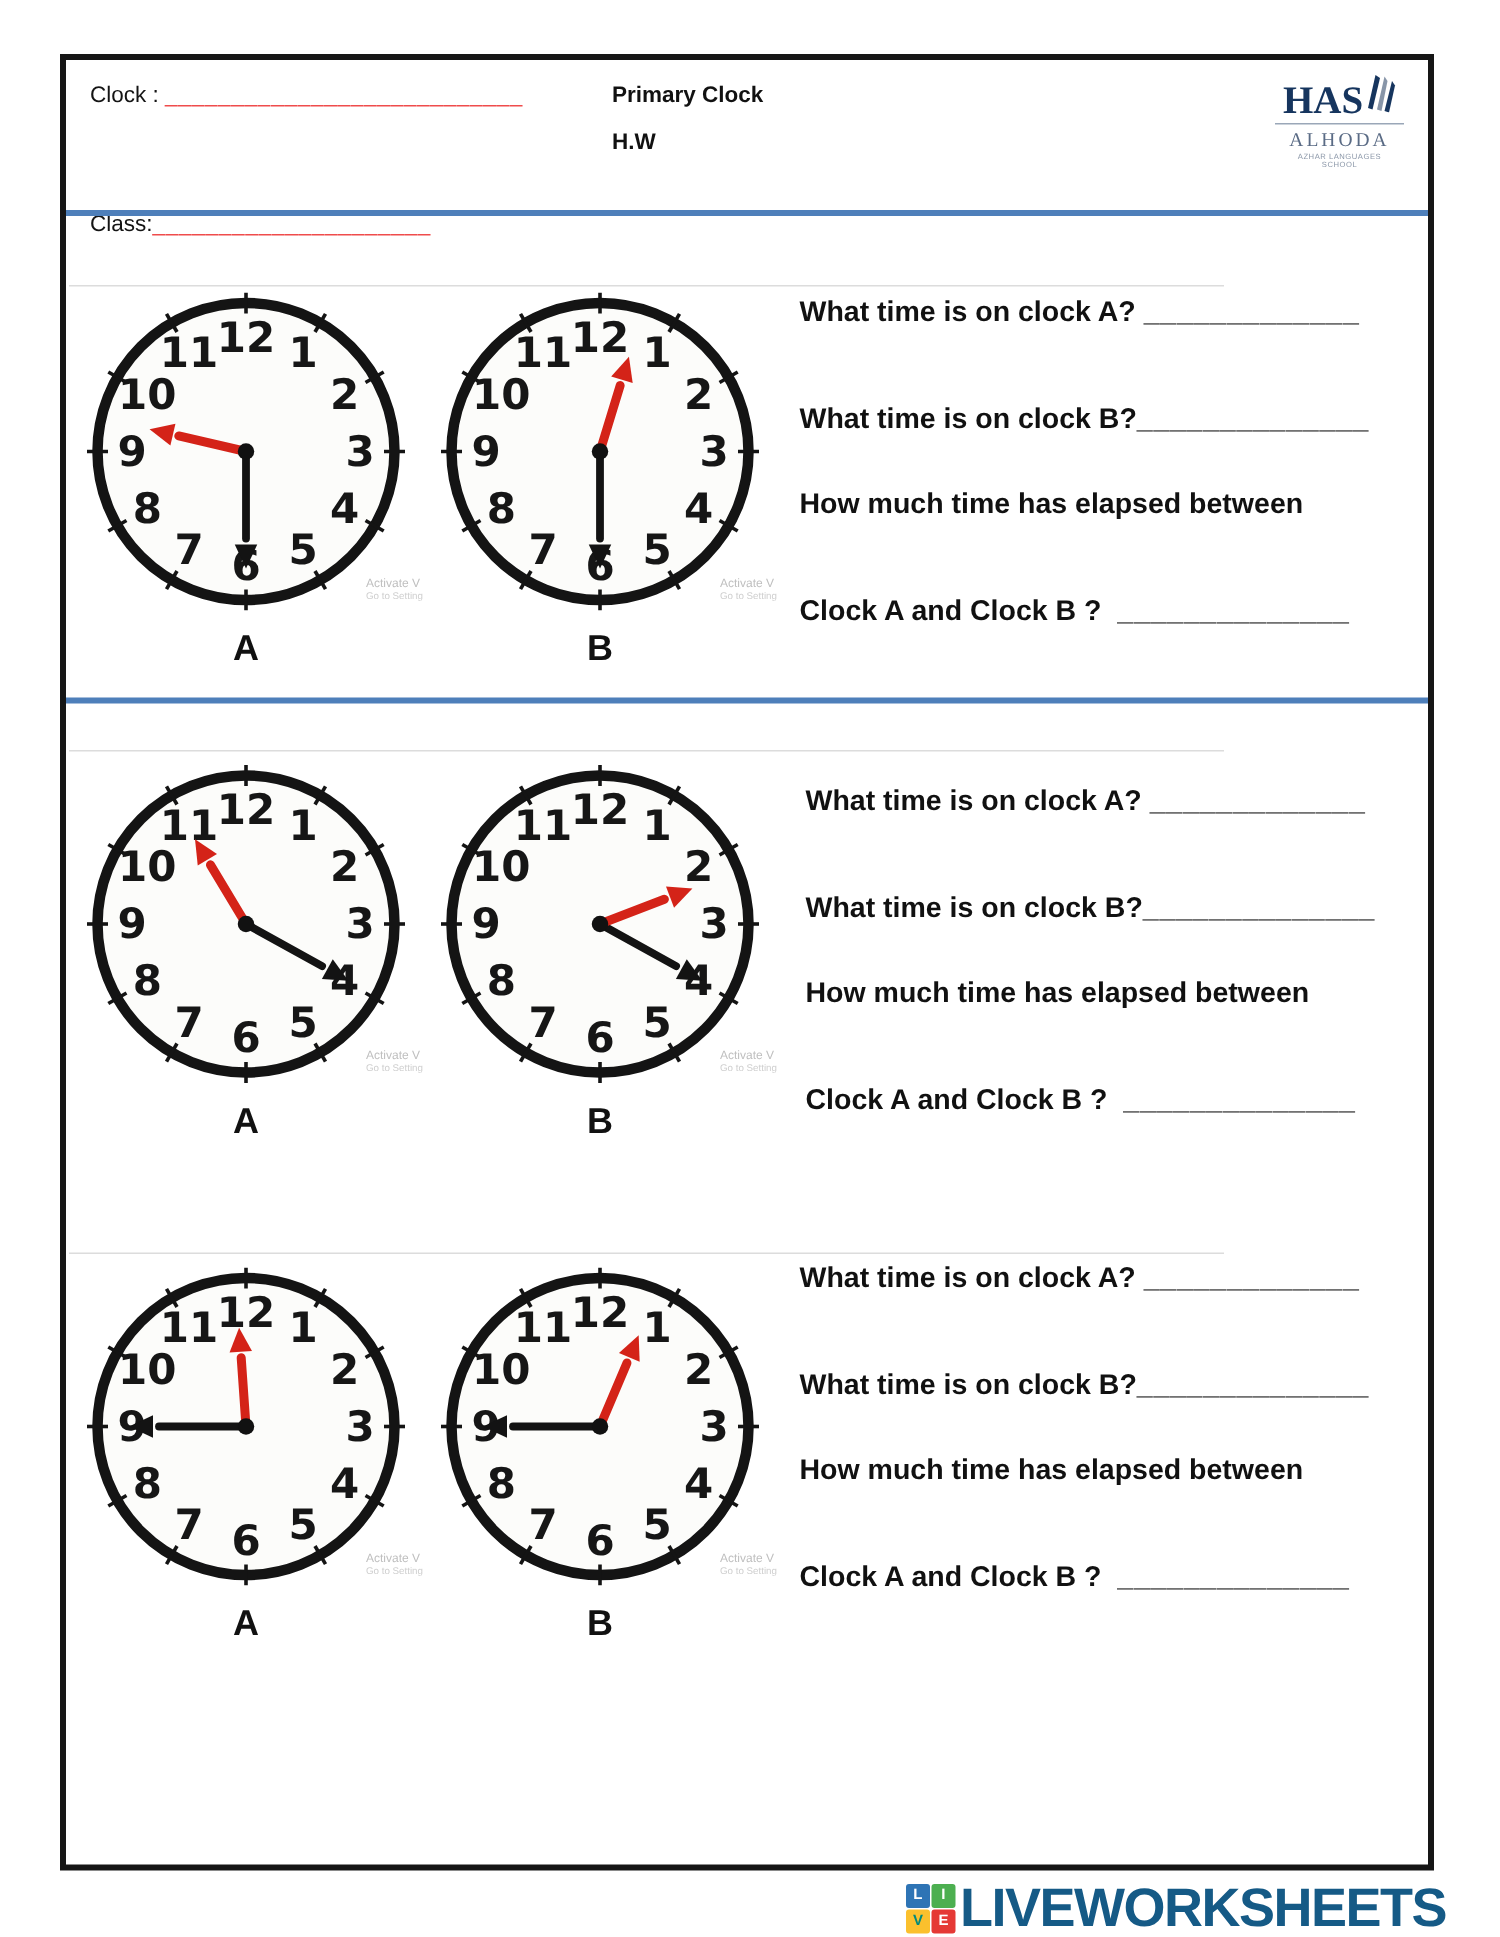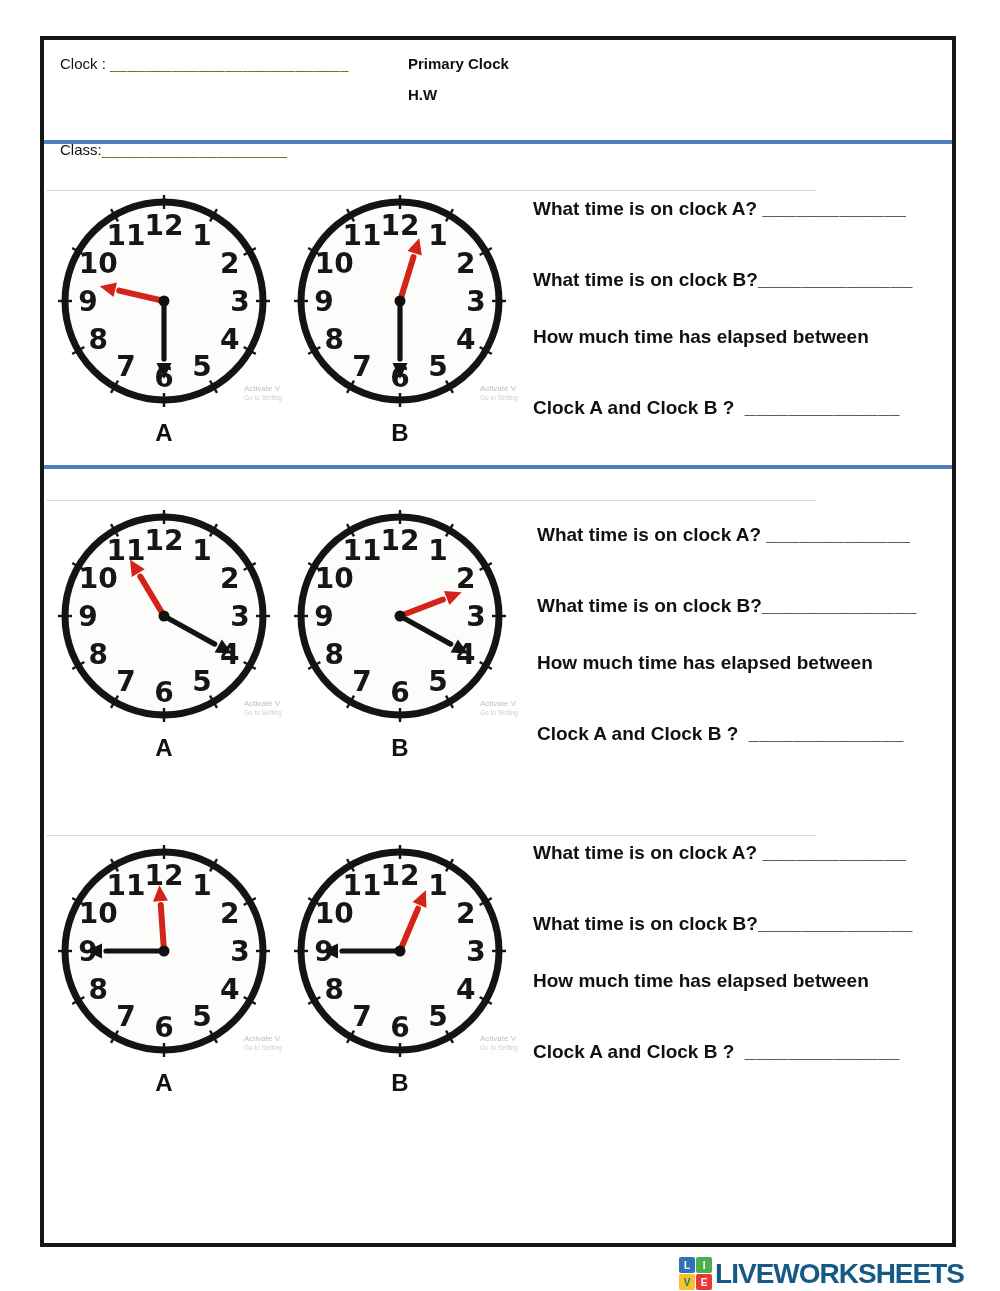--- a/index.html
+++ b/index.html
@@ -4,21 +4,21 @@
 <style>
   html,body{margin:0;padding:0;background:#ffffff;}
   .page{position:relative;width:1000px;height:1291px;background:#ffffff;
         font-family:"Liberation Sans", sans-serif;overflow:hidden;}
   .sheet{position:absolute;left:40px;top:36px;width:916px;height:1211px;
          border:4px solid #161616;background:#ffffff;box-sizing:border-box;}
   .abs{position:absolute;}
   
   .hdr-name{left:16px;top:15px;font-size:15px;color:#141414;}
   .hdr-class{left:16px;top:61px;font-size:15px;color:#141414;margin-top:40px;}
-  .fill-line{letter-spacing:0.5px;color:#4d7c0f;}
+  .fill-line{letter-spacing:0.5px;color:#ef4444;}
   .hdr-grade{left:364px;top:15px;font-size:15px;font-weight:bold;color:#111;}
   .hdr-hw{left:364px;top:46px;font-size:15px;font-weight:bold;color:#111;}
   .logo{right:16px;top:8px;width:86px;text-align:center;}
   .logo-top{display:flex;align-items:flex-end;justify-content:center;gap:2px;}
   .logo-has{font-family:"Liberation Serif", serif;font-weight:bold;font-size:26px;
             color:#16355e;line-height:1;}
   .logo-name{border-top:1px solid #9aa7b8;margin-top:2px;padding-top:2px;
              font-family:"Liberation Serif", serif;font-size:13px;letter-spacing:2px;
              color:#5a6b85;}
   .logo-tag{font-size:6px;letter-spacing:0.4px;color:#8b97a8;margin-top:1px;transform:scale(.85);}
@@ -40,38 +40,52 @@
   
   .questions{position:absolute;left:489px;width:430px;height:230px;}
   .q{position:absolute;left:0;font-size:19px;font-weight:bold;color:#111;white-space:nowrap;text-align:right;}
   .q .ans{letter-spacing:0.5px;}
   .q1{top:0;} .q2{top:71px;} .q3{top:128px;} .q4{top:199px;}
   
   .footer{position:absolute;right:36px;bottom:1px;display:flex;align-items:center;gap:3px;}
   .sq-grid{display:grid;grid-template-columns:16px 16px;grid-template-rows:16px 16px;gap:1px;}
   .sq{display:flex;align-items:center;justify-content:center;font-size:10px;font-weight:bold;
       border-radius:2px;}
-  .brand{font-size:28px;font-weight:bold;letter-spacing:-1px;line-height:1;}
+  .brand{font-size:36px;font-weight:bold;letter-spacing:-1px;line-height:1;}
 </style>
 </head>
 <body>
 
 <div class="page">
   <div class="sheet">
 
     <div class="abs hdr-name">
       <span>Clock :</span>
       <span class="fill-line">___________________________</span>
     </div>
     <div class="abs hdr-class">
       <span>Class:</span><span class="fill-line">_____________________</span>
     </div>
     <div class="abs hdr-grade">Primary Clock</div>
     <div class="abs hdr-hw">H.W</div>
 
+    <div class="abs logo">
+      <div class="logo-top">
+        <span class="logo-has">HAS</span>
+        <span>
+          <svg width="20" height="27" viewBox="0 0 20 27">
+            <path d="M1 24 L6 2 L9 4 L4 25 Z" fill="#16355e"></path>
+            <path d="M7 25 L12 3 L14 6 L10 26 Z" fill="#8795a8"></path>
+            <path d="M12 26 L17 6 L19 9 L15 27 Z" fill="#16355e"></path>
+          </svg>
+        </span>
+      </div>
+      <div class="logo-name">ALHODA</div>
+      <div class="logo-tag">AZHAR LANGUAGES SCHOOL</div>
+    </div>
 
     <div class="abs blue-rule r1"></div>
     <div class="abs gray-line g1"></div>
 
     <div class="cell" style="left:14px;top:155px;">
       <svg width="212" height="212" viewBox="-106 -106 212 212">
           <circle cx="0" cy="0" r="99" fill="#fcfcfa" stroke="#141414" stroke-width="7"></circle>
           <line x1="0" y1="-92" x2="0" y2="-106" stroke="#141414" stroke-width="2.4"></line>
           <text x="0" y="-76" text-anchor="middle" dominant-baseline="central" font-size="28" font-weight="bold" font-family="DejaVu Sans, sans-serif" fill="#161616">12</text>
           <line x1="45.99999999999999" y1="-79.67433714816836" x2="52.99999999999999" y2="-91.79869280115051" stroke="#141414" stroke-width="2.4"></line>

